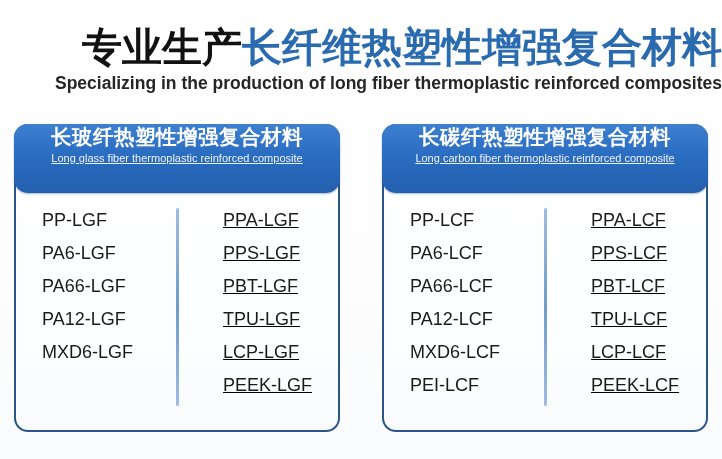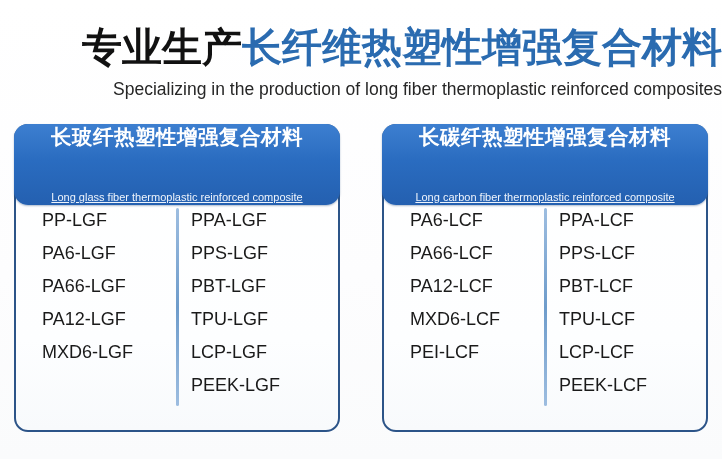--- a/index.html
+++ b/index.html
@@ -36,26 +36,25 @@
     letter-spacing: 0px;
     white-space: nowrap;
   }
   .title-black {
     color: #111111;
   }
   .title-blue {
     color: #2a6bb0;
   }
   .subtitle {
-    margin-top: 6px;
     font-size: 17.5px;
     color: #262626;
     line-height: 22px;
     white-space: nowrap;
-    font-weight: 400;
+    font-weight: 700;
   }
 
   
   .cards {
     position: absolute;
     top: 124px;
     left: 14px;
     width: 694px;
     height: 310px;
     display: flex;
@@ -68,29 +67,29 @@
     box-sizing: border-box;
     border: 2px solid #2c5488;
     border-radius: 14px;
     background: linear-gradient(180deg, #ffffff 0%, #fdfeff 70%, #f8fafc 100%);
   }
   .card-header {
     position: absolute;
     top: -2px;
     left: -2px;
     width: 326px;
-    height: 81px;
+    height: 69px;
     box-sizing: border-box;
     border-radius: 14px;
     background: linear-gradient(180deg, #3d7fd0 0%, #2a6cc0 45%, #2460b0 100%);
     box-shadow: 0 1px 2px rgba(20,60,110,0.35);
     display: flex;
     flex-direction: column;
     align-items: center;
-    justify-content: space-between;
+    justify-content: flex-start;
     overflow: hidden;
   }
   .card-header-cn {
     color: #ffffff;
     font-size: 20.5px;
     font-weight: bold;
     line-height: 26px;
     white-space: nowrap;
     letter-spacing: 0.5px;
   }
@@ -116,21 +115,22 @@
     display: flex;
     flex-direction: column;
     justify-content: flex-start;
     padding-top: 12px;
     box-sizing: border-box;
   }
   .col-left {
     padding-left: 26px;
   }
   .col-right {
-    padding-left: 14px;
+    padding-left: 46px;
+    text-decoration: underline;
   }
   .divider {
     position: absolute;
     top: 16px;
     left: 160px;
     width: 3px;
     height: 198px;
     background: linear-gradient(180deg, #9dbde0 0%, #6e9ccb 50%, #9dbde0 100%);
     border-radius: 2px;
   }
@@ -180,20 +180,21 @@
       </div>
     </div>
 
     <div class="card">
       <div class="card-header">
         <div class="card-header-cn">长碳纤热塑性增强复合材料</div>
         <div class="card-header-en">Long carbon fiber thermoplastic reinforced composite</div>
       </div>
       <div class="card-body">
         <div class="col col-left">
+          <div class="item">PP-LCF</div>
           <div class="item">PA6-LCF</div>
           <div class="item">PA66-LCF</div>
           <div class="item">PA12-LCF</div>
           <div class="item">MXD6-LCF</div>
           <div class="item">PEI-LCF</div>
         </div>
         <div class="divider"></div>
         <div class="col col-right">
           <div class="item">PPA-LCF</div>
           <div class="item">PPS-LCF</div>

